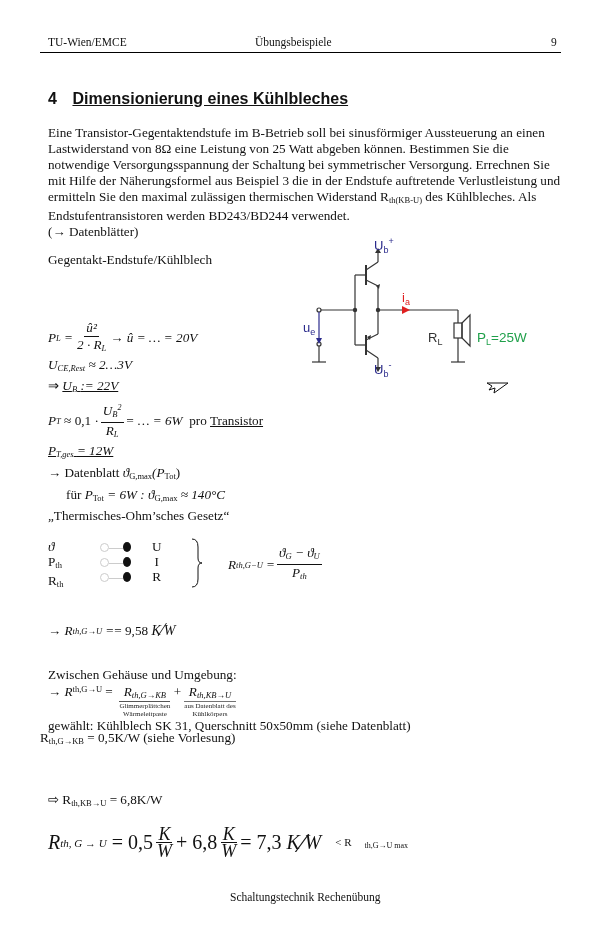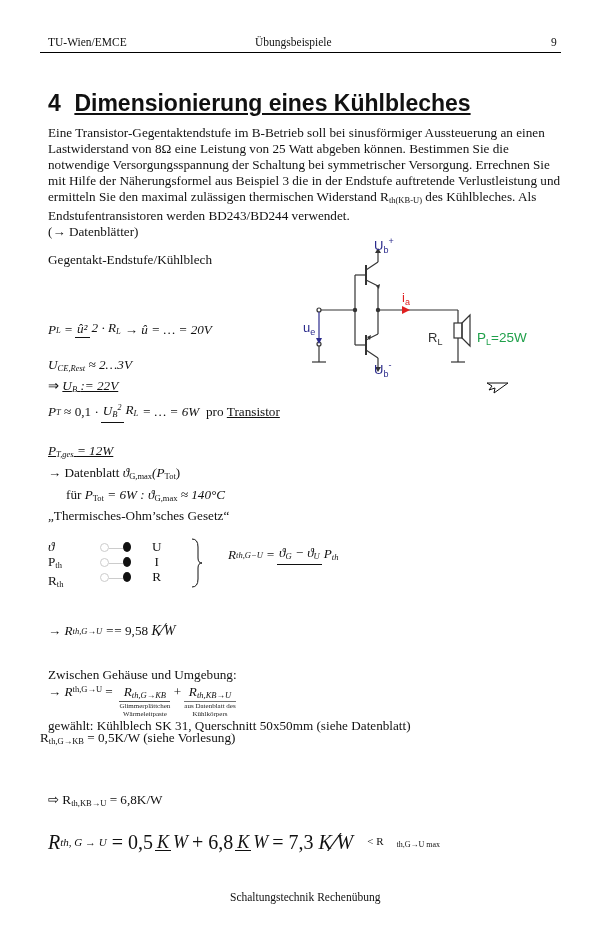--- a/index.html
+++ b/index.html
@@ -1,28 +1,28 @@
 <!DOCTYPE html>
 <html><head>
 <meta charset="utf-8">
 <style>
   html, body { margin:0; padding:0; background:#fff; }
   body { width:609px; height:938px; position:relative; overflow:hidden;
          font-family:"Liberation Serif", serif; color:#111; }
   .abs { position:absolute; }
   .hdr { top:36px; font-size:11.5px; }
   .hdr-line { left:40px; top:52px; width:521px; height:1px; background:#000; }
-  .title { left:48px; top:90px; font-family:"Liberation Sans", sans-serif; font-weight:bold; font-size:23px; }
+  .title { left:48px; top:90px; font-family:"Liberation Sans", sans-serif; font-weight:bold; font-size:16px; }
   .title .num { display:inline-block; width:20px; }
   .title .txt { text-decoration:underline; }
   .para { left:48px; top:125px; width:520px; font-size:13.2px; line-height:16px; }
   .sub { font-size:8.5px; vertical-align:-2px; }
   .t13 { font-size:13.2px; }
   .i { font-style:italic; }
-  .frac { display:inline-flex; flex-direction:row; align-items:center; vertical-align:middle; margin:0 2px; }
+  .frac { display:inline-flex; flex-direction:column; align-items:center; vertical-align:middle; margin:0 2px; }
   .frac .n { border-bottom:1px solid #111; padding:0 2px; line-height:16px; }
   .frac .d { line-height:16px; padding:0 2px; }
   .ul { text-decoration:underline; }
   .small { font-size:7px; line-height:8px; color:#222; }
   .brace-under { display:inline-flex; flex-direction:column; align-items:center; vertical-align:top; }
   .dot { display:inline-block; width:8px; height:10px; border-radius:50%; background:#111; }
   .odot { display:inline-block; width:7px; height:7px; border-radius:50%; border:1px solid #ccc; background:#fff; }
   .lnk { display:inline-block; width:14px; height:1px; background:#ccc; vertical-align:middle; }
 </style>
 </head>

